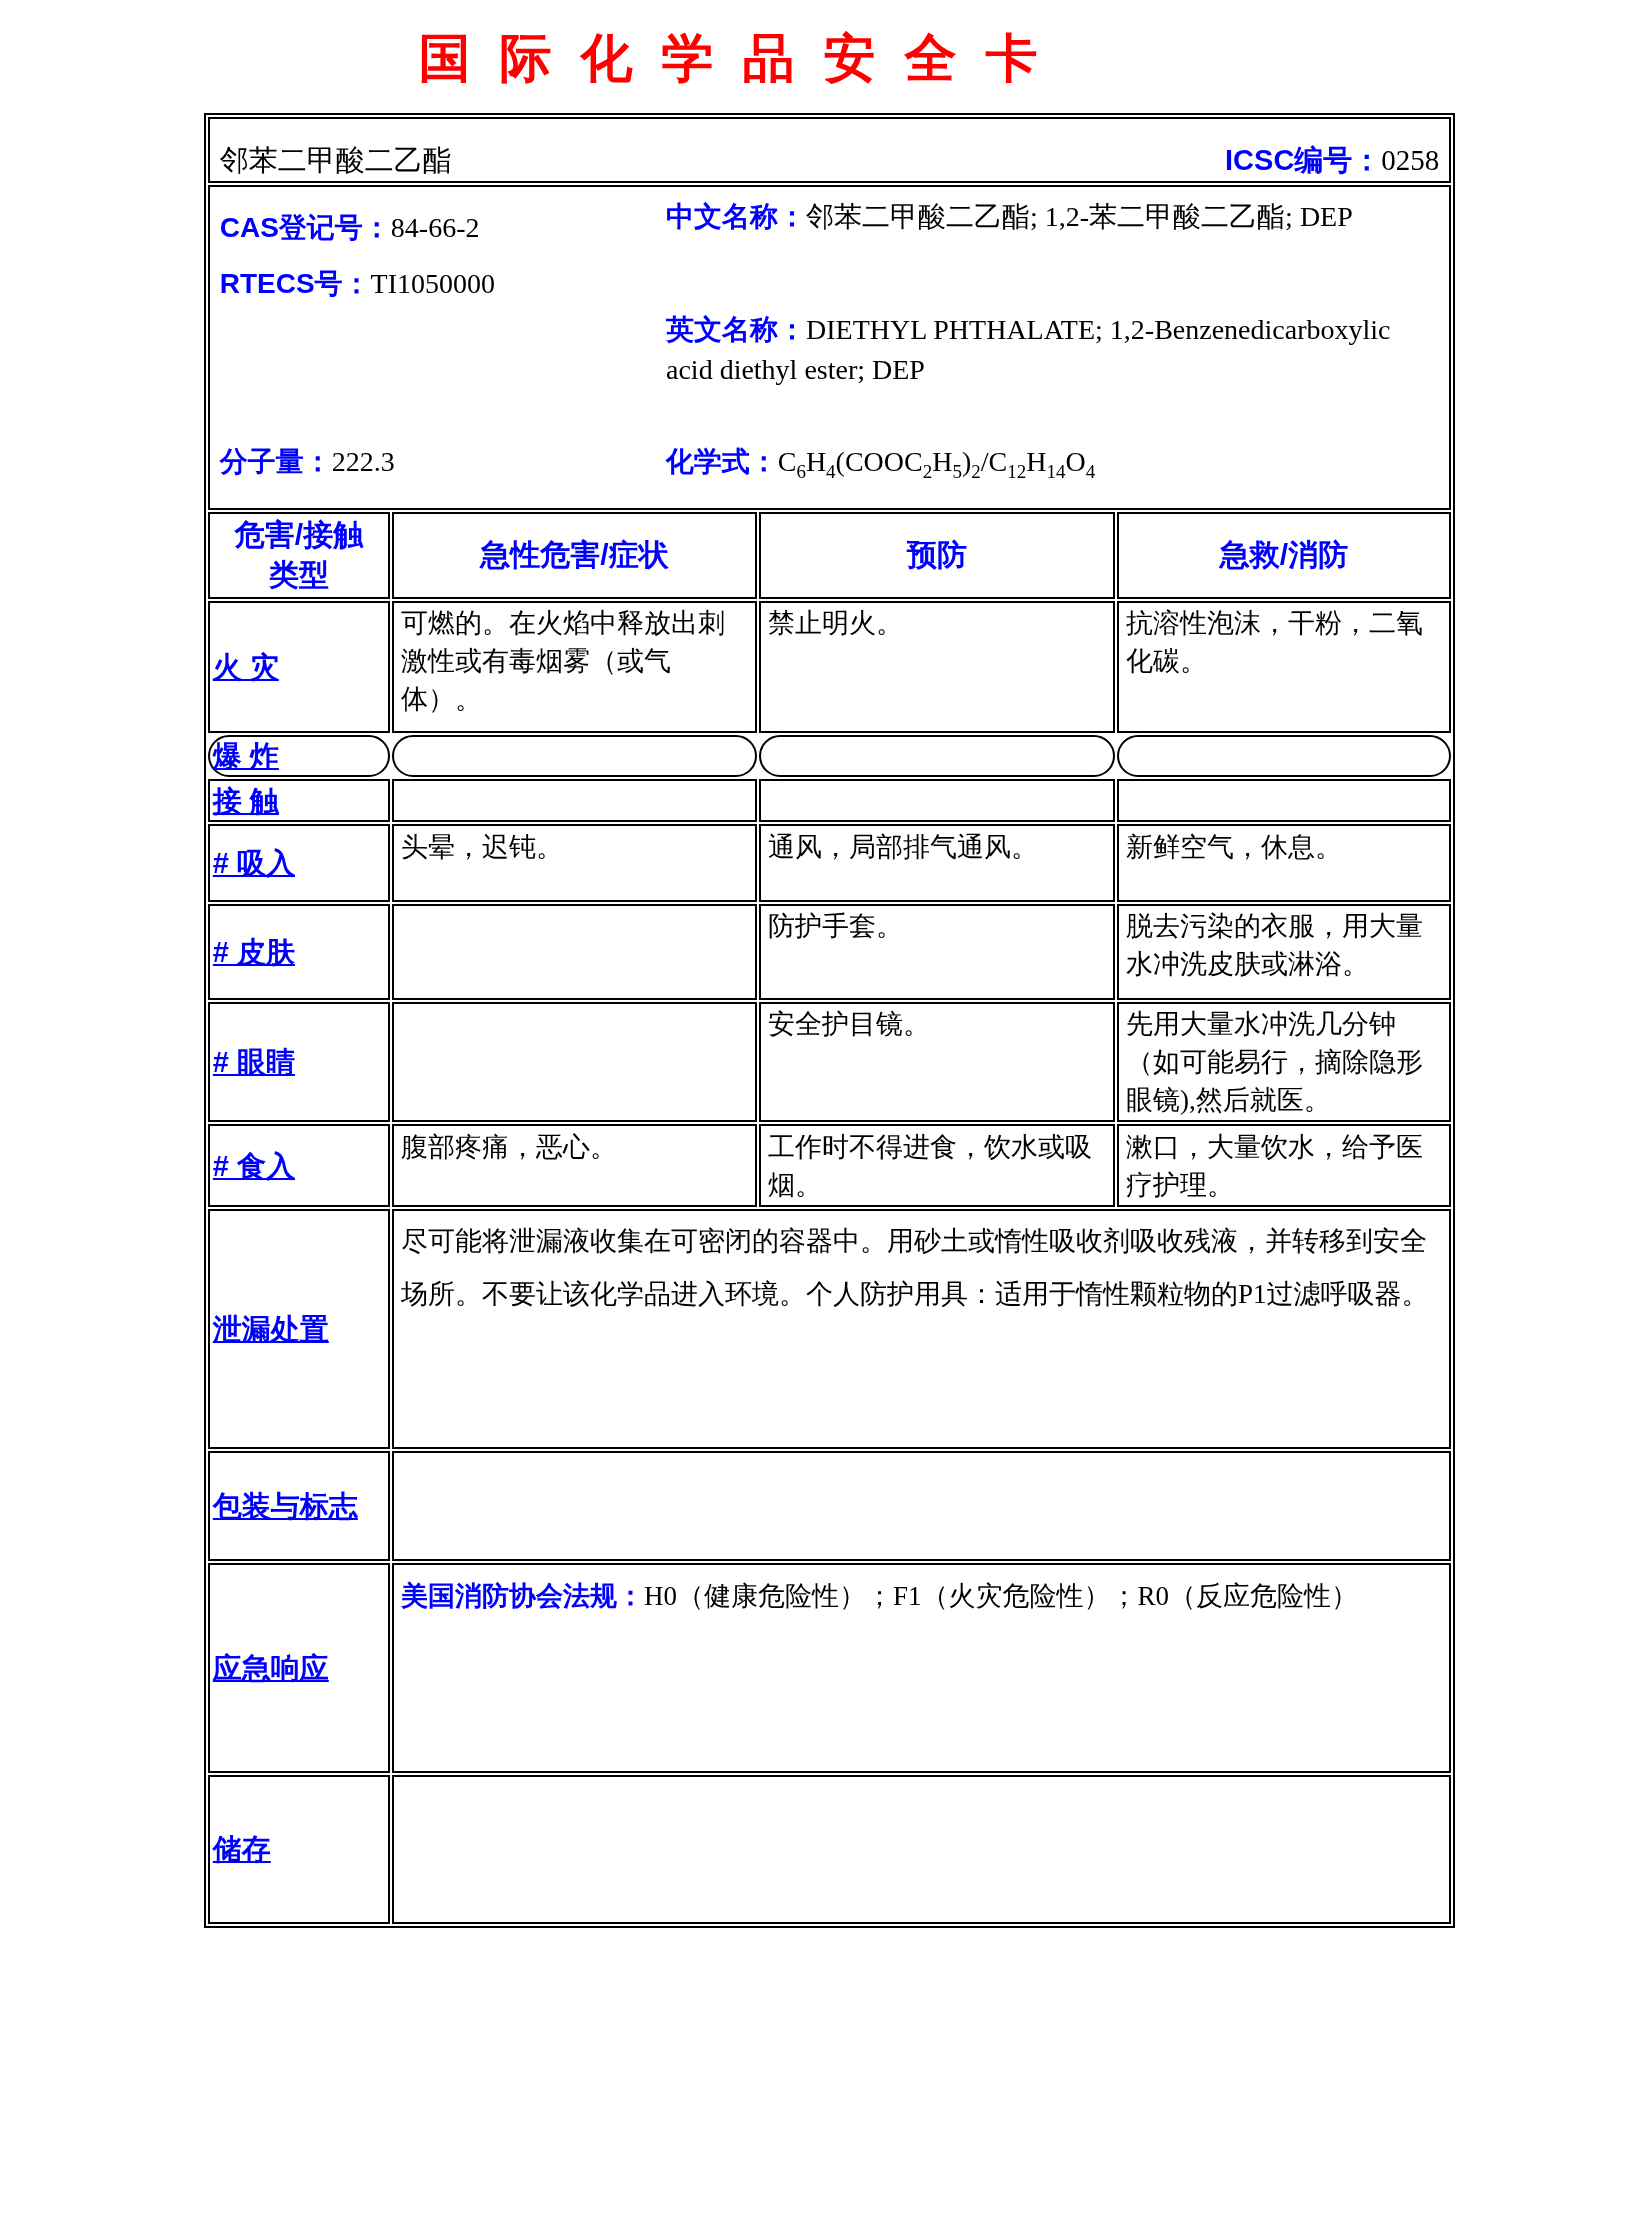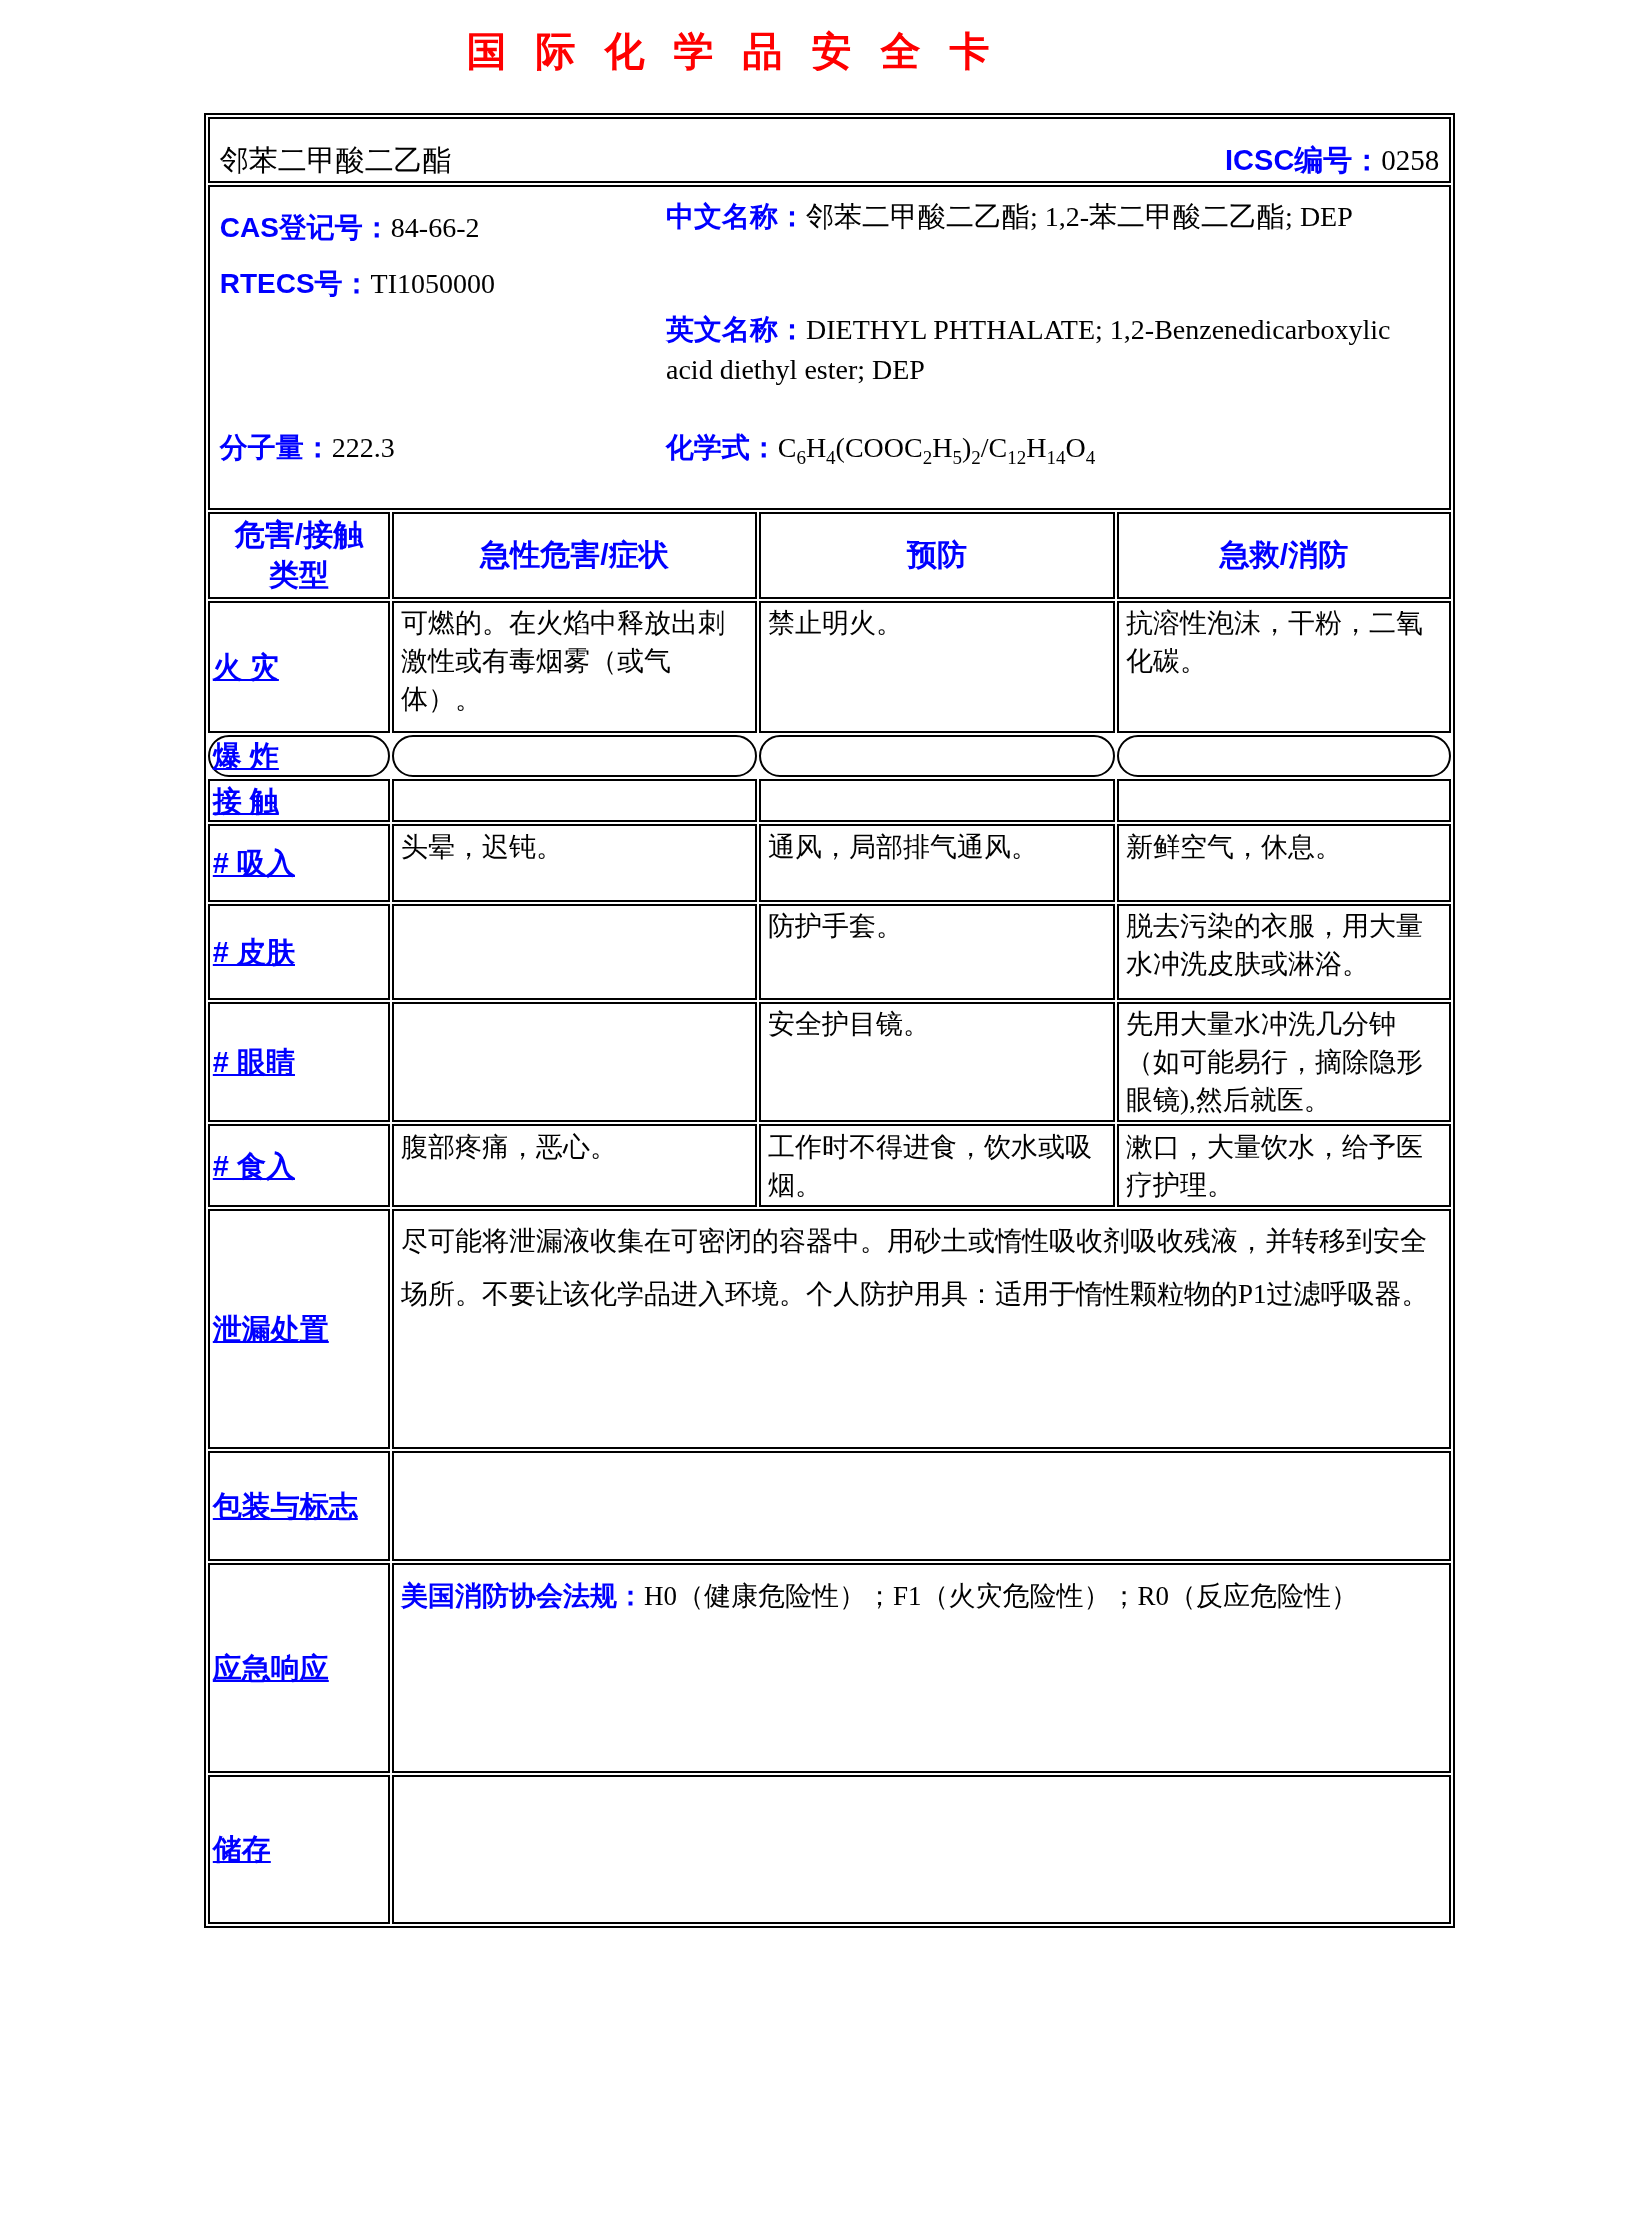--- a/index.html
+++ b/index.html
@@ -8,21 +8,21 @@
     background:#ffffff;
     font-family:"Liberation Serif","DejaVu Serif",serif;
     color:#000;
     position:relative;
   }
 
   
   .page-title {
     position:absolute; left:0; top:24px; width:1456px;
     text-align:center;
-    font-size:40px; font-weight:bold; color:#ff0000;
+    font-size:52px; font-weight:bold; color:#ff0000;
     letter-spacing:29px; text-indent:29px;
     font-family:"DejaVu Serif","Liberation Serif",serif;
     white-space:nowrap;
   }
 
   
   table.card {
     position:absolute; left:204px; top:113px;
     width:1243px;
     border:2.8px solid #000;
@@ -59,21 +59,21 @@
   
   .title-row-cell { padding:0 9.7px; vertical-align:middle; }
   .title-flex { display:flex; justify-content:space-between; align-items:center; font-size:29px;margin-top:22px; }
 
   
   .info-cell { position:relative; padding:0; }
   .info-inner { position:relative; height:321px; font-size:28px; }
   .cas-block   { position:absolute; left:9.7px;  top:12.5px;  line-height:56px; }
   .zh-block    { position:absolute; left:456px; top:9.7px;  right:9.7px; line-height:40px; }
   .en-block    { position:absolute; left:456px; top:123px; right:9.7px; line-height:40px; }
-  .bottom-row  { position:absolute; left:9.7px;  top:242px; right:9.7px; }
+  .bottom-row  { position:absolute; left:9.7px;  top:256px; right:9.7px; }
   .formula-blk { position:absolute; left:446px; top:0; white-space:nowrap; }
   .formula-val sub { font-size:19px; }
 
   
   .section-text { line-height:53px; padding-top:4.2px; }
 
   
   .h-title  td { height:53px; }
   .h-info   td { height:310px; }
   .h-head   th { height:70px; }

